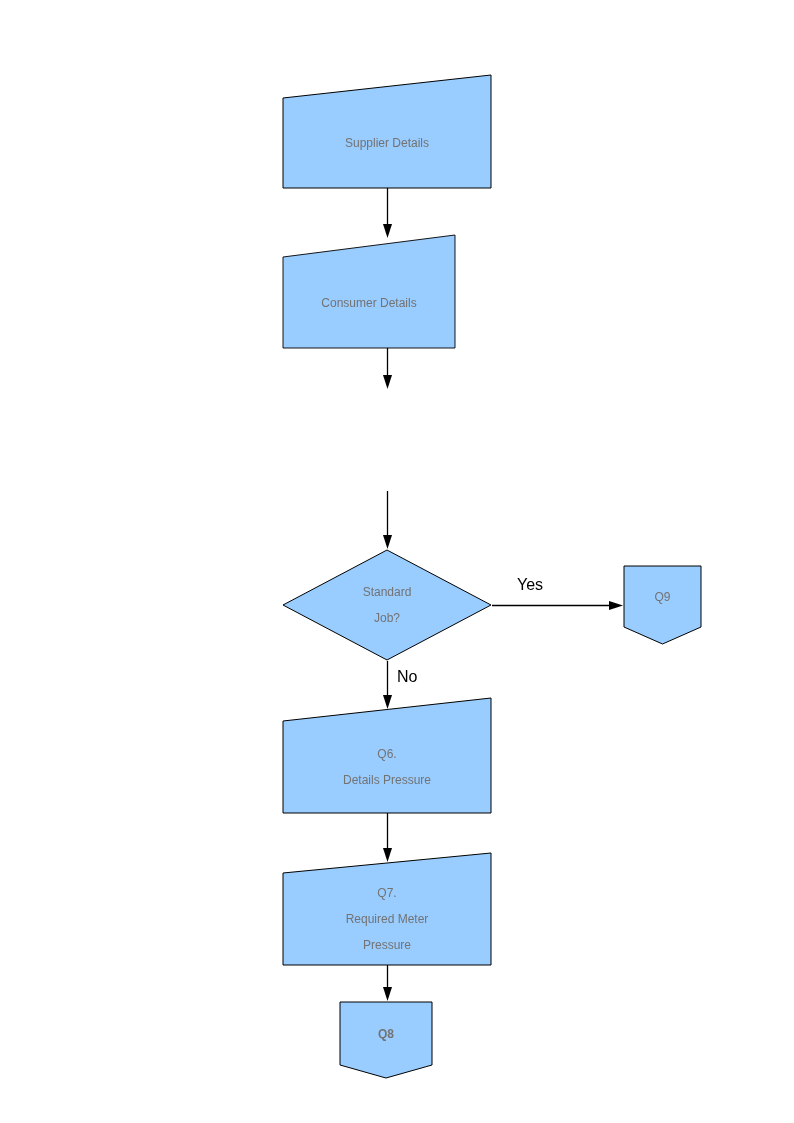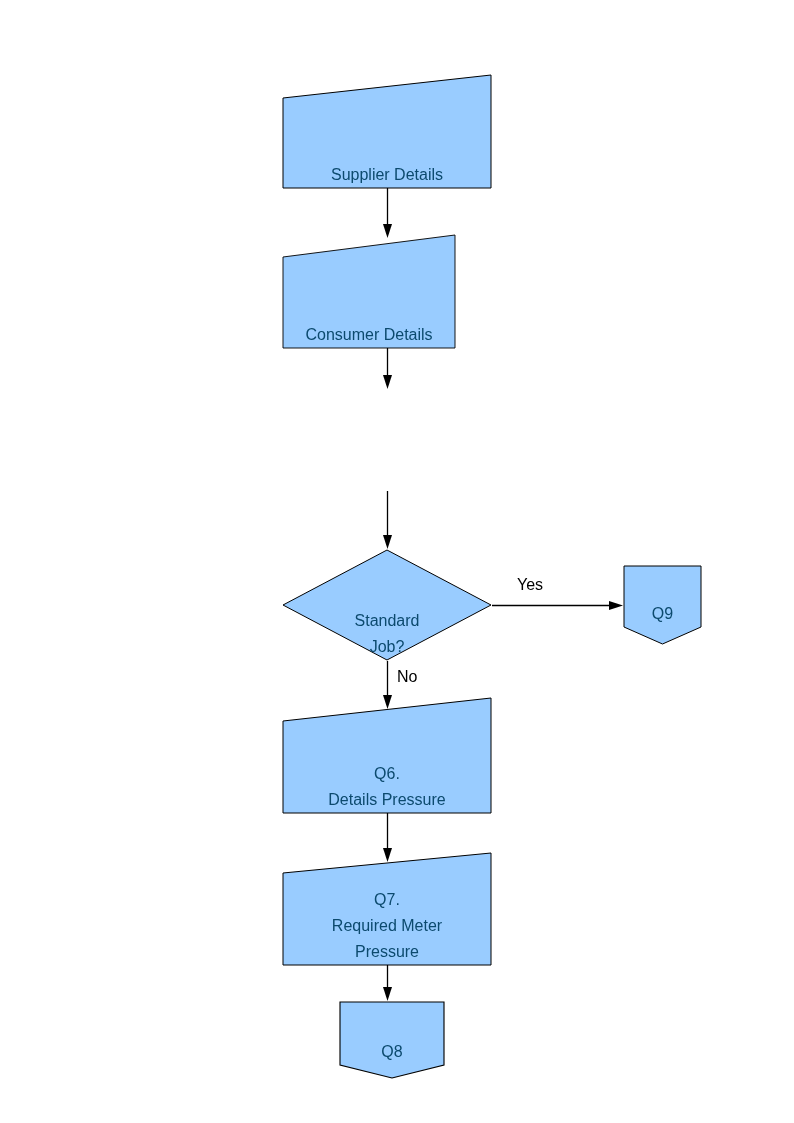--- a/index.html
+++ b/index.html
@@ -24,25 +24,25 @@
     left: 0; top: 0;
     width: 100%; height: 100%;
     overflow: visible;
   }
   .node .txt {
     position: relative;
     width: 100%; height: 100%;
     display: flex;
     flex-direction: column;
     align-items: center;
-    justify-content: flex-end;
+    justify-content: center;
     text-align: center;
-    font-size: 16px;
+    font-size: 12px;
     line-height: 26px;
-    color: #0c4a6e;
+    color: #737373;
   }
   .edge-label {
     position: absolute;
     font-size: 16px;
     line-height: 24px;
     color: #000;
     white-space: nowrap;
   }
 </style>
 </head>
@@ -133,21 +133,21 @@
     <svg viewBox="0 0 208 112" preserveAspectRatio="none">
       <polygon points="0,20 208,0 208,112 0,112" stroke-width="1" stroke="#000000" fill="#99CCFF"></polygon>
     </svg>
     <div class="txt" style="padding-top:20px;">
       <span>Q7.</span>
       <span>Required Meter</span>
       <span>Pressure</span>
     </div>
   </div>
 
-  <div class="node" style="left:340px; top:1002px; width:104px; height:76px;">
+  <div class="node" style="left:340px; top:1002px; width:92px; height:76px;font-weight:bold;">
     <svg viewBox="0 0 92 76" preserveAspectRatio="none">
       <polygon points="0,0 92,0 92,63 46,76 0,63" stroke-width="1" stroke="#000000" fill="#99CCFF"></polygon>
     </svg>
     <div class="txt" style="padding-bottom:13px;">
       <span>Q8</span>
     </div>
   </div>
 
   <div class="edge-label" style="left:517px; top:573px;">Yes</div>
   <div class="edge-label" style="left:397px; top:665px;">No</div>

